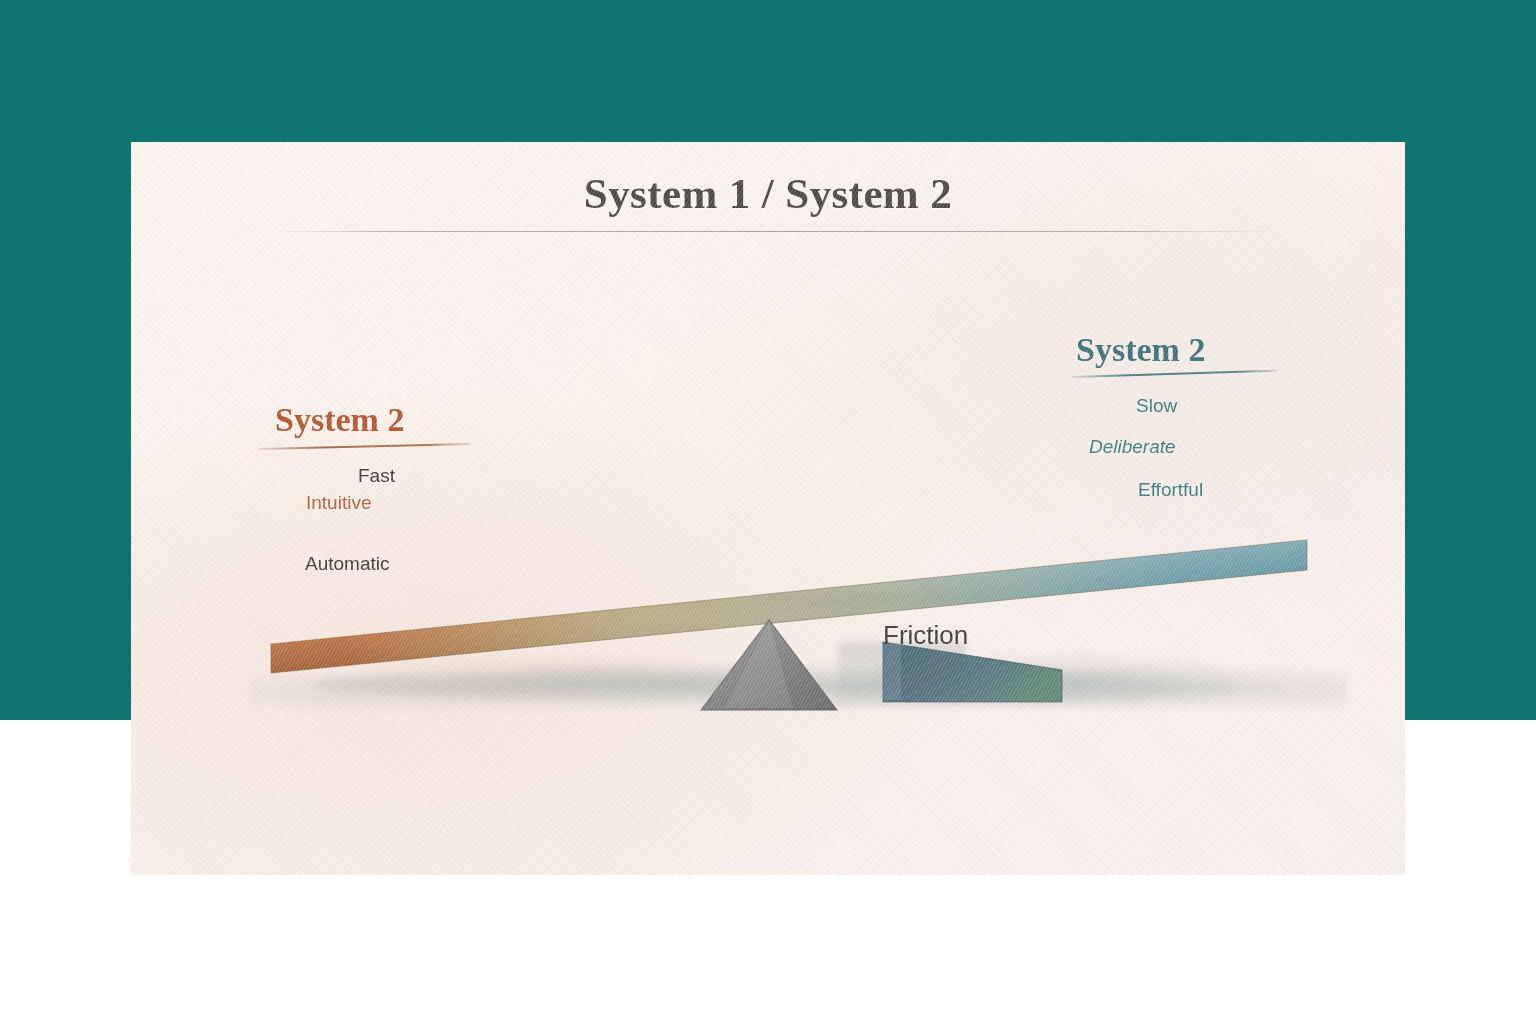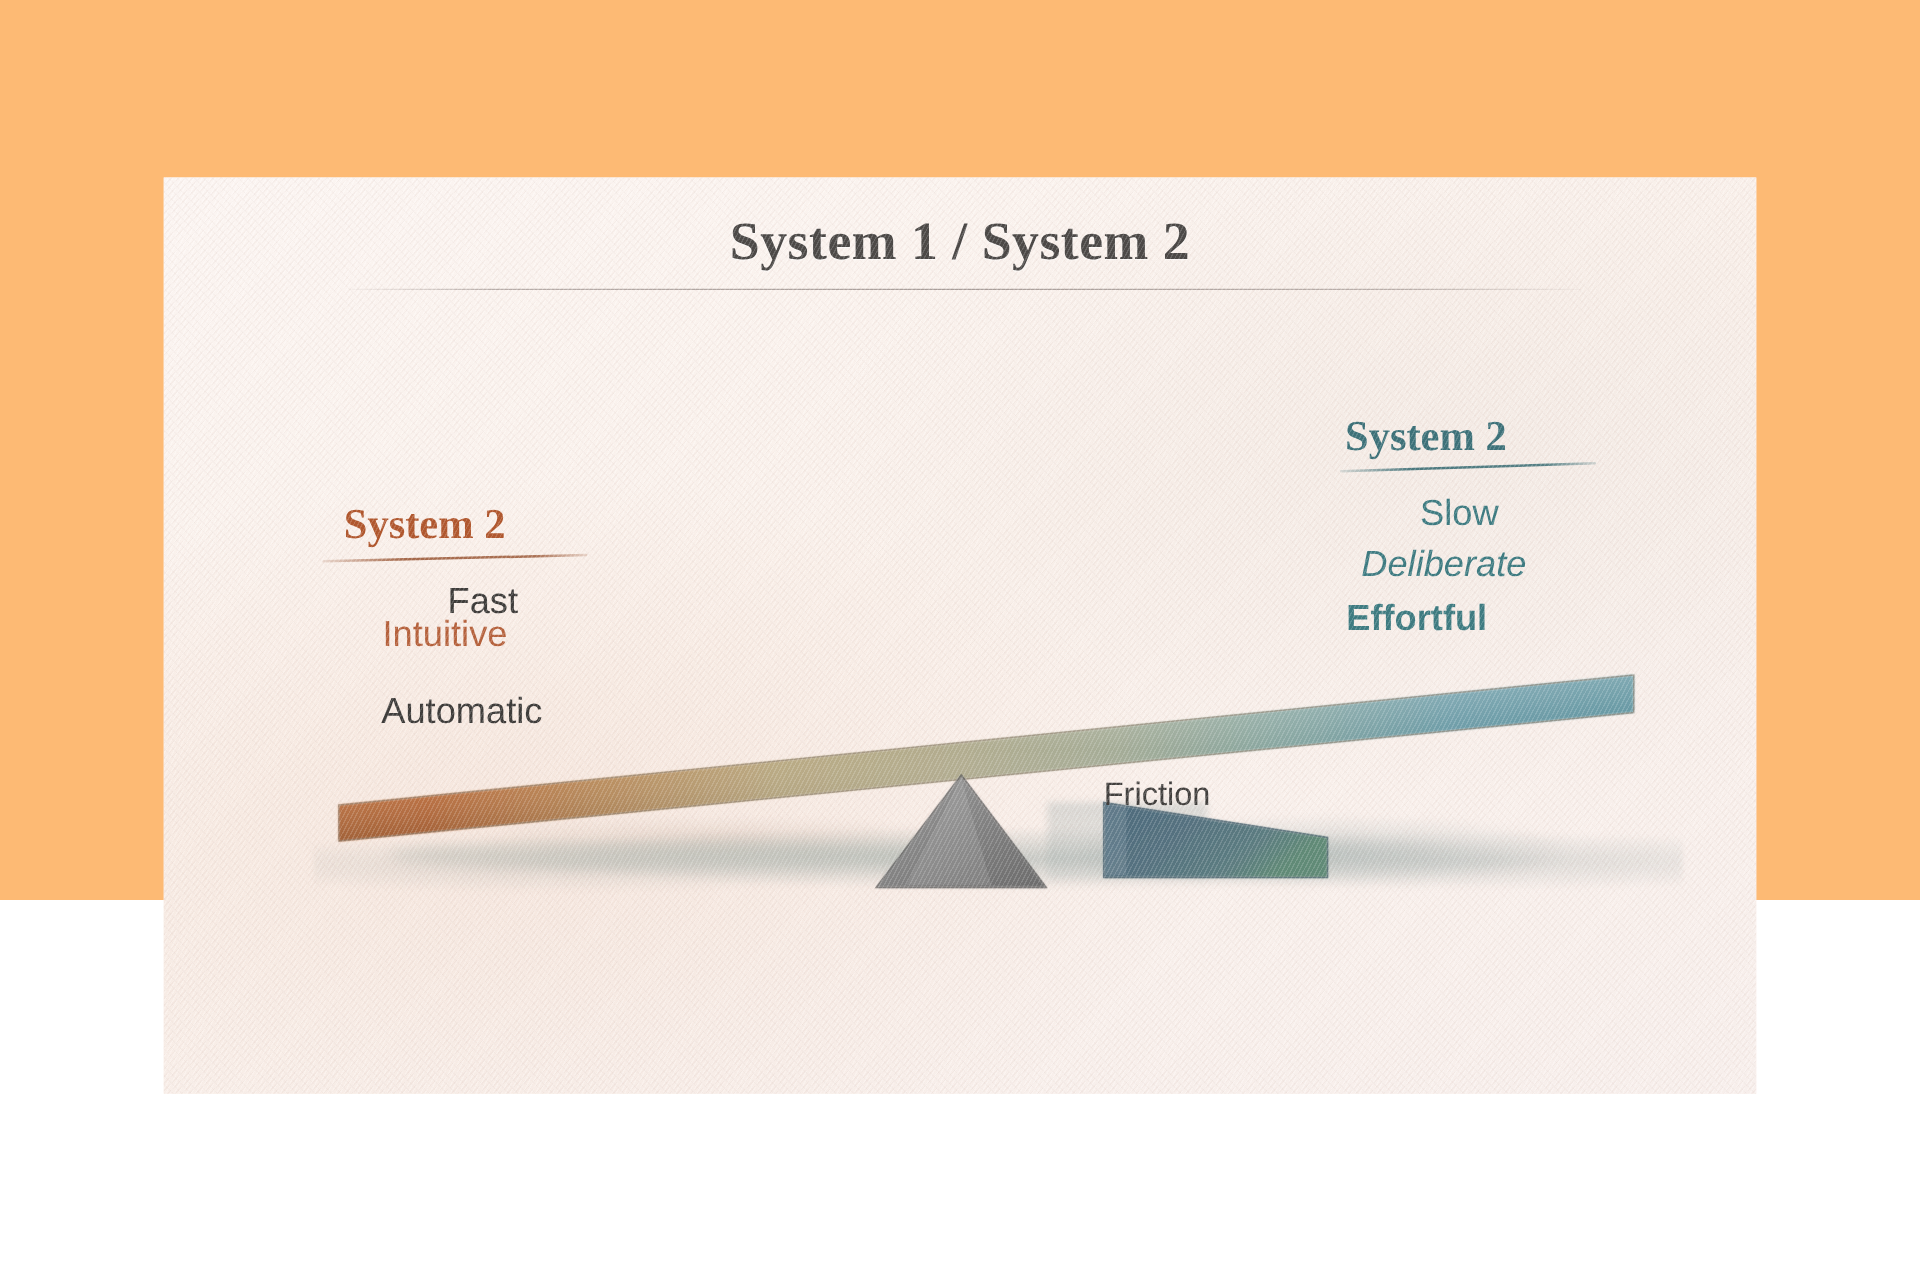--- a/index.html
+++ b/index.html
@@ -12,21 +12,21 @@
   }
   body {
     font-family: "Liberation Serif", serif;
   }
 
   
   #page {
     position: relative;
     width: 1536px;
     height: 720px;
-    background: #fdba74;
+    background: #0f766e;
   }
 
   
   #canvas {
     position: absolute;
     left: 131px;
     top: 142px;
     width: 1274px;
     height: 733px;
     background-color: #fbf4f0;
@@ -139,21 +139,21 @@
     white-space: nowrap;
   }
   .hdr-rule {
     position: absolute;
     height: 2px;
     border-radius: 2px;
   }
   .attr {
     position: absolute;
     font-family: "Liberation Sans", sans-serif;
-    font-size: 29px;
+    font-size: 19px;
     white-space: nowrap;
   }
 
   
   #s1-title { left: 144px; top: 259px; color: #b0562c; }
   #s1-rule {
     left: 127px; top: 306px; width: 212px;
     background: linear-gradient(to right,
       rgba(150,80,45,0.15), rgba(150,80,45,0.85) 30%,
       rgba(150,80,45,0.8) 80%, rgba(150,80,45,0.18));
@@ -169,21 +169,21 @@
   #s2-rule {
     left: 941px; top: 234px; width: 205px;
     background: linear-gradient(to right,
       rgba(45,100,108,0.15), rgba(45,100,108,0.85) 28%,
       rgba(45,100,108,0.8) 80%, rgba(45,100,108,0.18));
     transform: rotate(-1.8deg);
     transform-origin: left center;
   }
   #s2-slow       { left: 1005px; top: 253px; color: #3c7a80; }
   #s2-deliberate { left: 958px;  top: 294px; color: #3c7a80; font-style: italic; }
-  #s2-effortful  { left: 946px;  top: 337px; color: #3c7a80; font-weight: bold; }
+  #s2-effortful  { left: 1007px;  top: 337px; color: #3c7a80; }
 
   
   #friction-label {
     left: 752px;
     top: 478px;
     font-size: 26px;
     color: #3f3d3b;
   }
 
   

